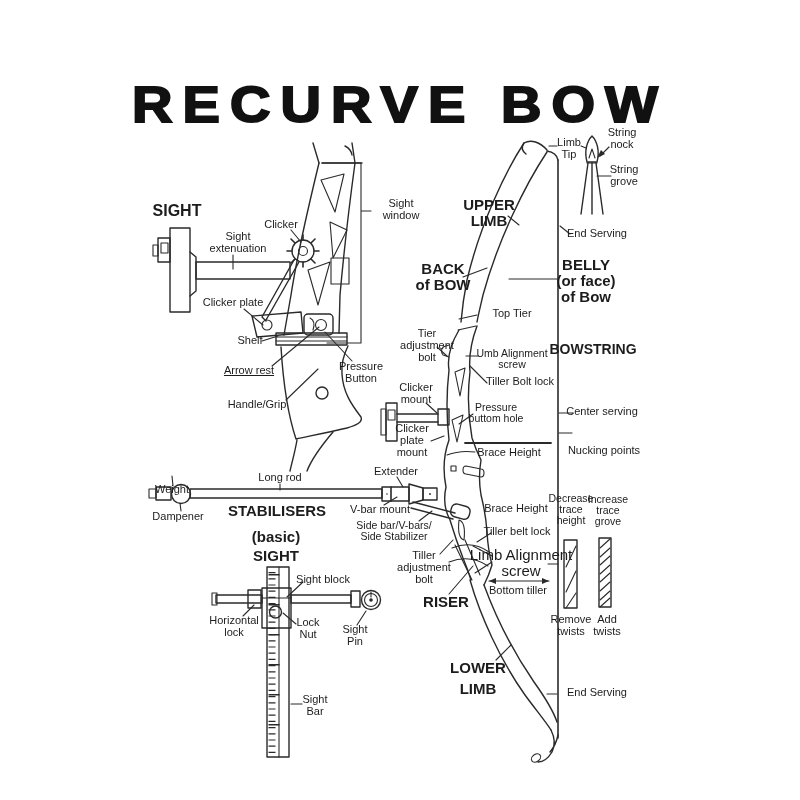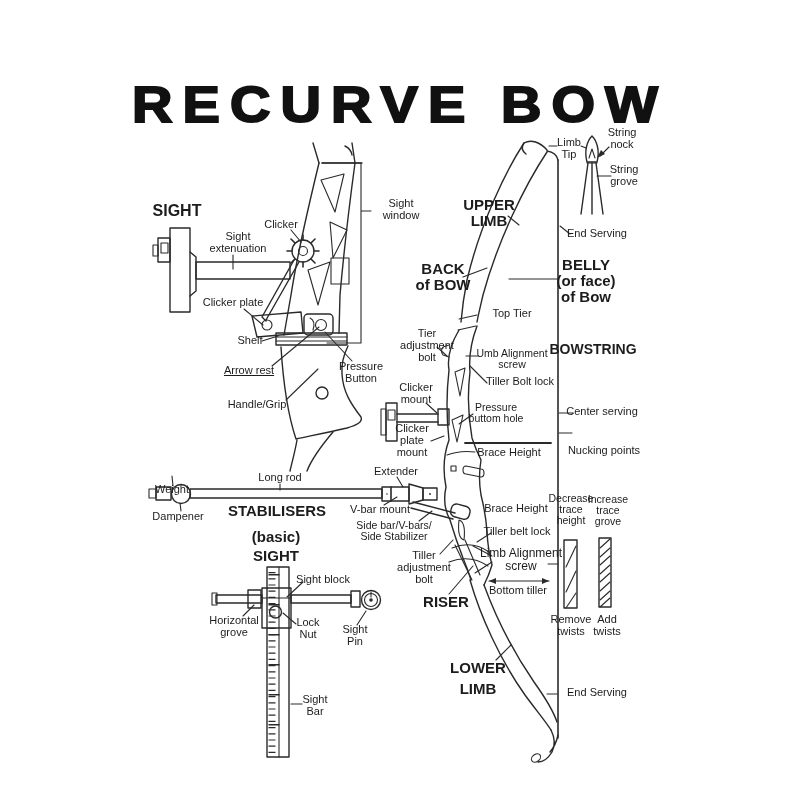--- a/index.html
+++ b/index.html
@@ -216,21 +216,21 @@
       <div class="lbl" style="left: 178px; top: 511px;">Dampener</div>
       <div class="lbl bold" style="left: 277px; top: 503px; font-size: 15px;">STABILISERS</div>
       <div class="lbl" style="left: 396px; top: 466px;">Extender</div>
       <div class="lbl" style="left: 380px; top: 504px;">V-bar mount</div>
       <div class="lbl" style="left: 394px; top: 520px; font-size: 10.5px;">Side bar/V-bars/
 Side Stabilizer</div>
       <div class="lbl bold" style="left: 276px; top: 529px; font-size: 15px;">(basic)</div>
       <div class="lbl bold" style="left: 276px; top: 548px; font-size: 15px;">SIGHT</div>
       <div class="lbl" style="left: 323px; top: 574px;">Sight block</div>
       <div class="lbl" style="left: 234px; top: 615px;">Horizontal
-grove</div>
+lock</div>
       <div class="lbl" style="left: 308px; top: 617px;">Lock
 Nut</div>
       <div class="lbl" style="left: 355px; top: 624px;">Sight
 Pin</div>
       <div class="lbl" style="left: 315px; top: 694px;">Sight
 Bar</div>
       <div class="lbl" style="left: 569px; top: 137px;">Limb
 Tip</div>
       <div class="lbl" style="left: 622px; top: 127px;">String
 nock</div>
@@ -257,21 +257,21 @@
       <div class="lbl" style="left: 496px; top: 402px; font-size: 10.5px;">Pressure
 buttom hole</div>
       <div class="lbl" style="left: 602px; top: 406px;">Center serving</div>
       <div class="lbl" style="left: 604px; top: 445px; text-align: center;">Nucking points</div>
       <div class="lbl" style="left: 412px; top: 423px;">Clicker
 plate
 mount</div>
       <div class="lbl" style="left: 509px; top: 447px;">Brace Height</div>
       <div class="lbl" style="left: 516px; top: 503px;">Brace Height</div>
       <div class="lbl" style="left: 517px; top: 526px;">Tiller belt lock</div>
-      <div class="lbl" style="left: 521px; top: 547px; font-size: 12px;">Limb Alignment
+      <div class="lbl" style="left: 521px; top: 547px; font-size: 15px;">Limb Alignment
 screw</div>
       <div class="lbl" style="left: 424px; top: 550px;">Tiller
 adjustment
 bolt</div>
       <div class="lbl" style="left: 518px; top: 585px;">Bottom tiller</div>
       <div class="lbl bold" style="left: 446px; top: 594px; font-size: 15px;">RISER</div>
       <div class="lbl bold" style="left: 478px; top: 657px; font-size: 15px; line-height: 1.4;">LOWER
 LIMB</div>
       <div class="lbl" style="left: 597px; top: 687px;">End Serving</div>
       <div class="lbl" style="left: 571px; top: 493px; font-size: 10.5px; text-align: center;">Decrease

